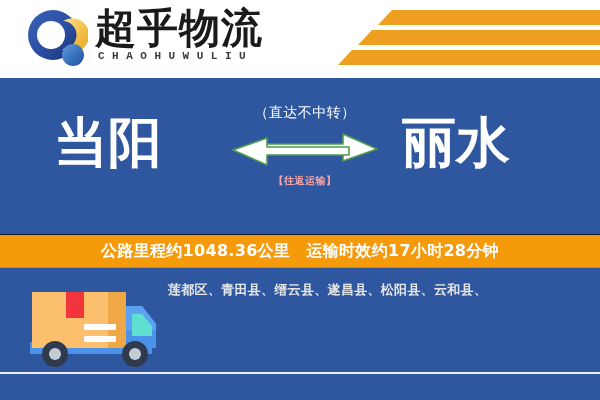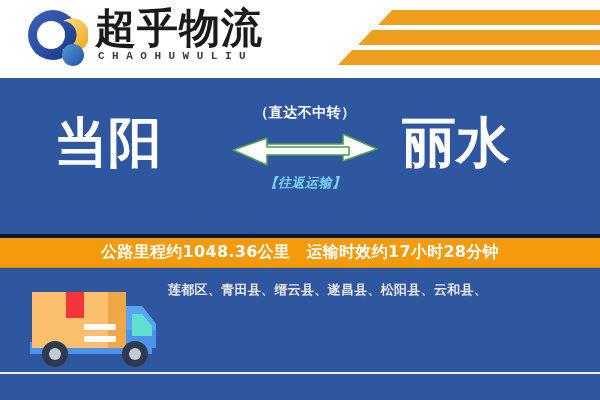--- a/index.html
+++ b/index.html
@@ -106,51 +106,50 @@
     position: absolute;
     left: 225px;
     top: 26px;
     width: 160px;
     text-align: center;
   }
 
   .mid-top {
     font-family: "DejaVu Sans", "Liberation Sans", sans-serif;
     font-size: 14px;
-    font-weight: bold;
+    font-weight: normal;
     color: #ffffff;
     letter-spacing: 0.5px;
     white-space: nowrap;
   }
 
   .arrows {
     width: 160px;
     height: 38px;
     margin: 8px 0 6px 0;
   }
 
   .mid-bot {
     font-family: "DejaVu Sans", "Liberation Sans", sans-serif;
-    font-size: 13px;
-    font-weight: bold;
-    color: #7dd3fc;
+    font-size: 10px;
+    font-weight: bold;
+    color: #fca5a5;
     letter-spacing: 0.5px;
     white-space: nowrap;
-    font-style: italic;
   }
 
   
   .infobar {
     position: absolute;
     left: 0;
     top: 234px;
     width: 600px;
     height: 34px;
     background: #f59b0b;
-    border-top: 4px solid #0f172a;
+    border-top: 1px solid #0f172a;
     border-bottom: 1px solid #d98a06;
     box-sizing: border-box;
     display: flex;
     align-items: center;
     justify-content: center;
   }
   .infobar-text {
     font-family: "DejaVu Sans", "Liberation Sans", sans-serif;
     font-size: 16px;
     font-weight: bold;

